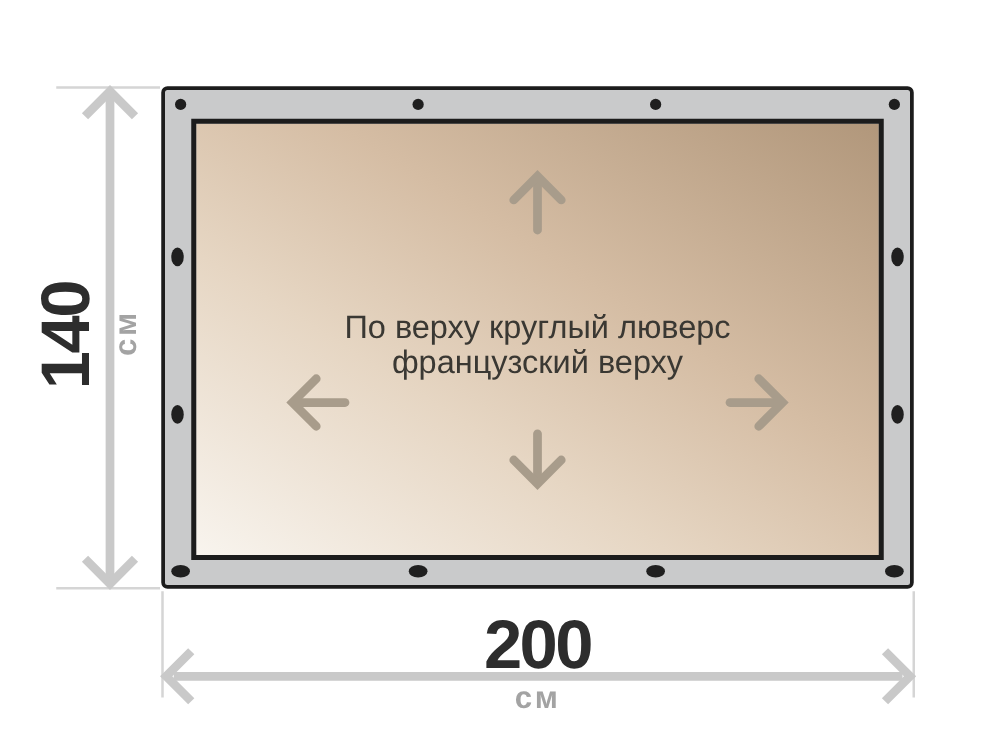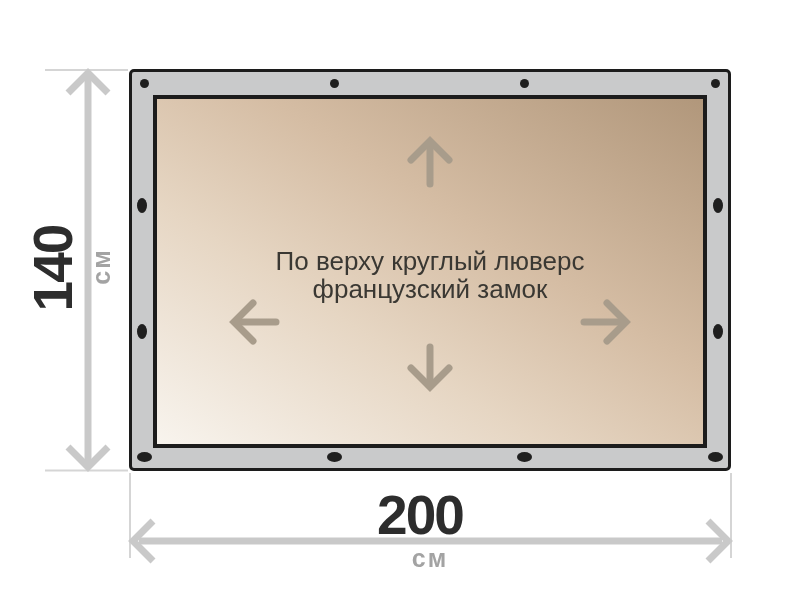--- a/index.html
+++ b/index.html
@@ -30,21 +30,21 @@
   .dim-value{
     position:absolute;color:#2d2d2d;font-weight:bold;font-size:55px;
     letter-spacing:-2px;text-align:center;line-height:55px;
   }
   .dim-unit{
     position:absolute;color:#a3a3a3;font-weight:bold;font-size:25px;
     letter-spacing:2px;text-align:center;line-height:25px;
   }
   .height-value{left:-10px;top:241px;width:126px;transform:rotate(-90deg);}
   .height-unit{left:61px;top:254px;width:80px;transform:rotate(-90deg);}
-  .width-value{left:320px;top:488px;width:200px;}
+  .width-value{left:330px;top:488px;width:200px;}
   .width-unit{left:330px;top:546px;width:200px;}
 </style>
 </head>
 <body>
 
 <div class="canvas">
 
   <div class="tarp">
 
     <div class="grommet" style="left:7.5px;top:6.5px;width:9px;height:9px;"></div>
@@ -99,21 +99,21 @@
       </g>
       <g>
         <path d="M584,322 H623"></path>
           <path d="M607,303 L626,322 L607,341"></path>
       </g>
     </g>
   </svg>
 
   <div class="note note-top">По верху круглый люверс</div>
   <div class="note note-mid">
-    <div>французский замок</div>
+    <div>французский верху</div>
   </div>
 
   <div class="dim-value height-value">140</div>
   <div class="dim-unit height-unit">см</div>
   <div class="dim-value width-value">200</div>
   <div class="dim-unit width-unit">см</div>
 
 </div>
 
 </body></html>

